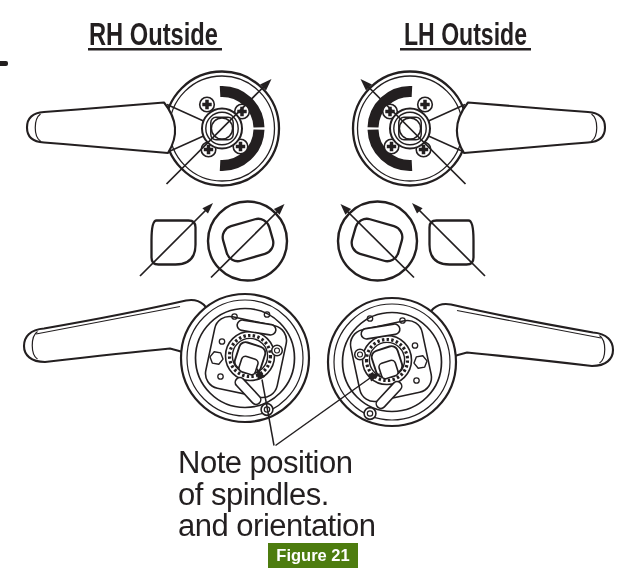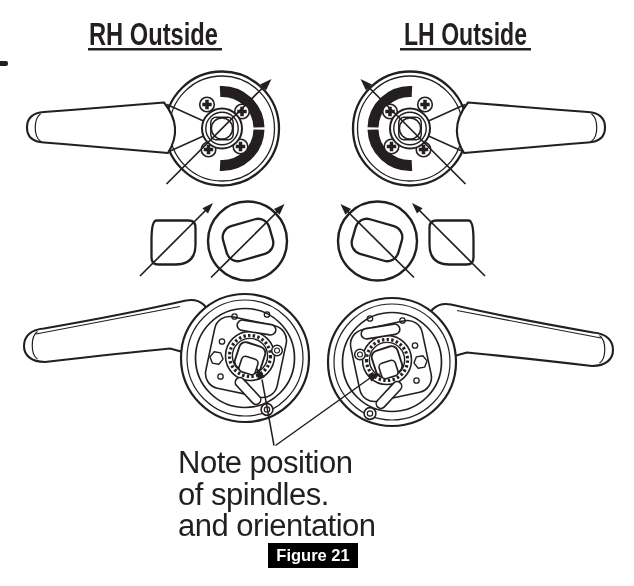--- a/index.html
+++ b/index.html
@@ -4,21 +4,21 @@
 <style>
   html,body{margin:0;padding:0;background:#fff;}
   .page{position:relative;width:634px;height:586px;background:#ffffff;overflow:hidden;
         font-family:"Liberation Sans",sans-serif;color:#231f20;}
   .diagram-svg{position:absolute;left:0;top:0;}
   .hd{font-family:"Liberation Sans",sans-serif;font-weight:bold;font-size:32px;fill:#231f20;}
   .edge-dash{position:absolute;left:0;top:61px;width:8px;height:4.5px;background:#231f20;
              border-radius:0 2px 2px 0;}
   .note{position:absolute;left:178px;top:447px;font-size:31px;line-height:31.6px;
         letter-spacing:-0.5px;color:#231f20;}
-  .badge{position:absolute;left:268px;top:543px;width:90px;height:25px;background:#000000;
+  .badge{position:absolute;left:268px;top:543px;width:90px;height:25px;background:#4d7c0f;
          color:#ffffff;font-size:16.5px;font-weight:bold;text-align:center;line-height:25px;}
 </style>
 </head>
 <body>
 
 <div class="page">
 
   <div class="edge-dash"></div>
 
   <svg class="diagram-svg" width="634" height="586" viewBox="0 0 634 586">

